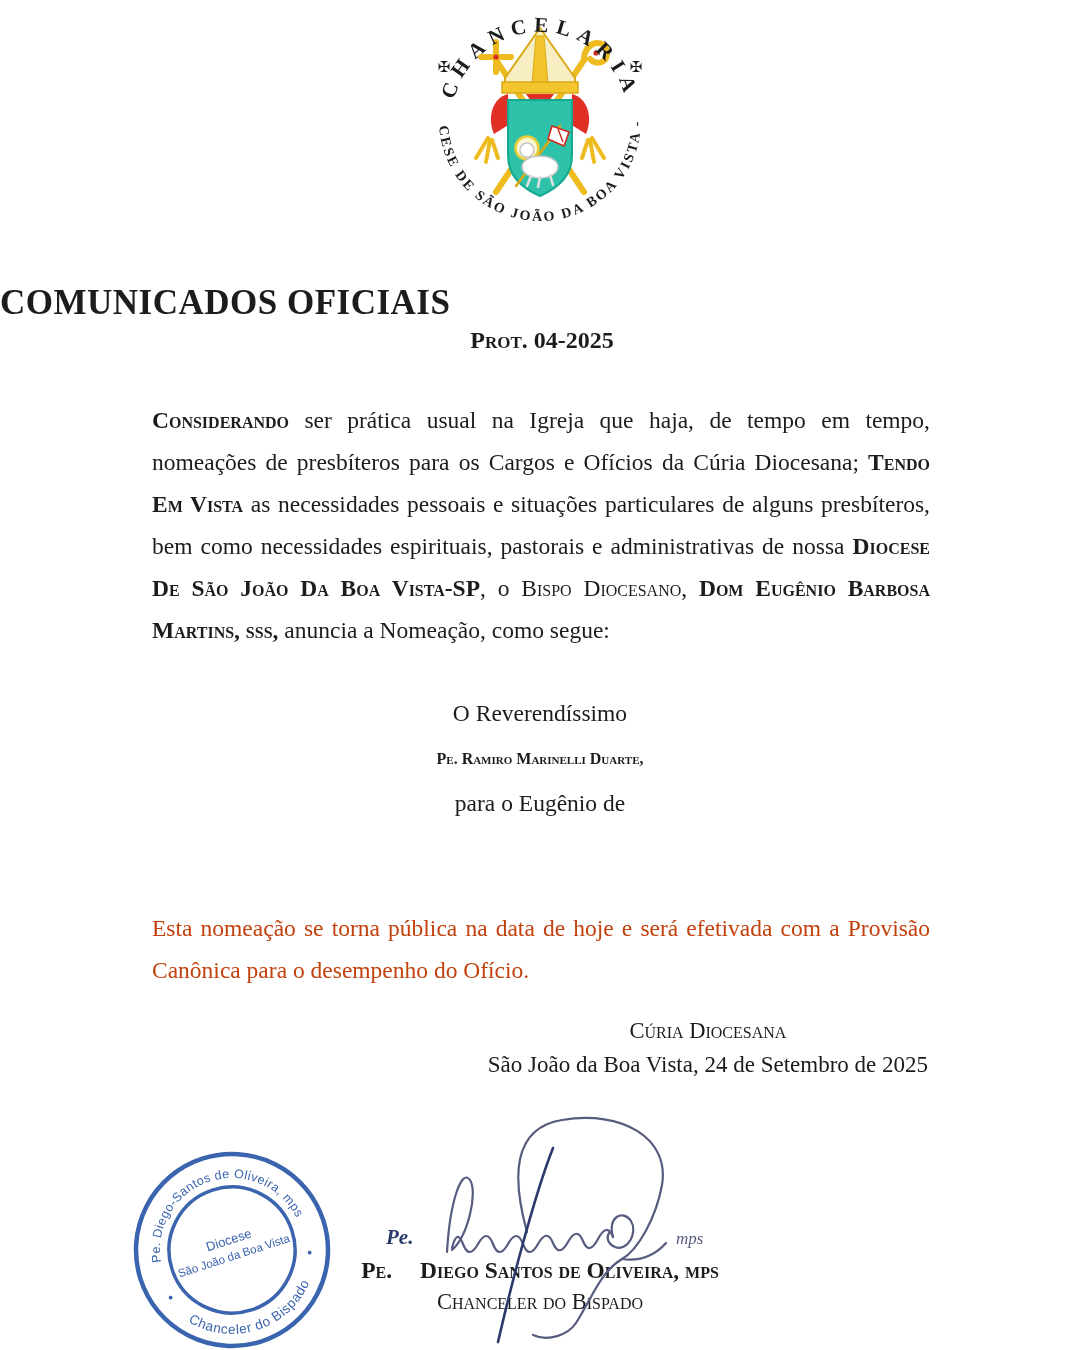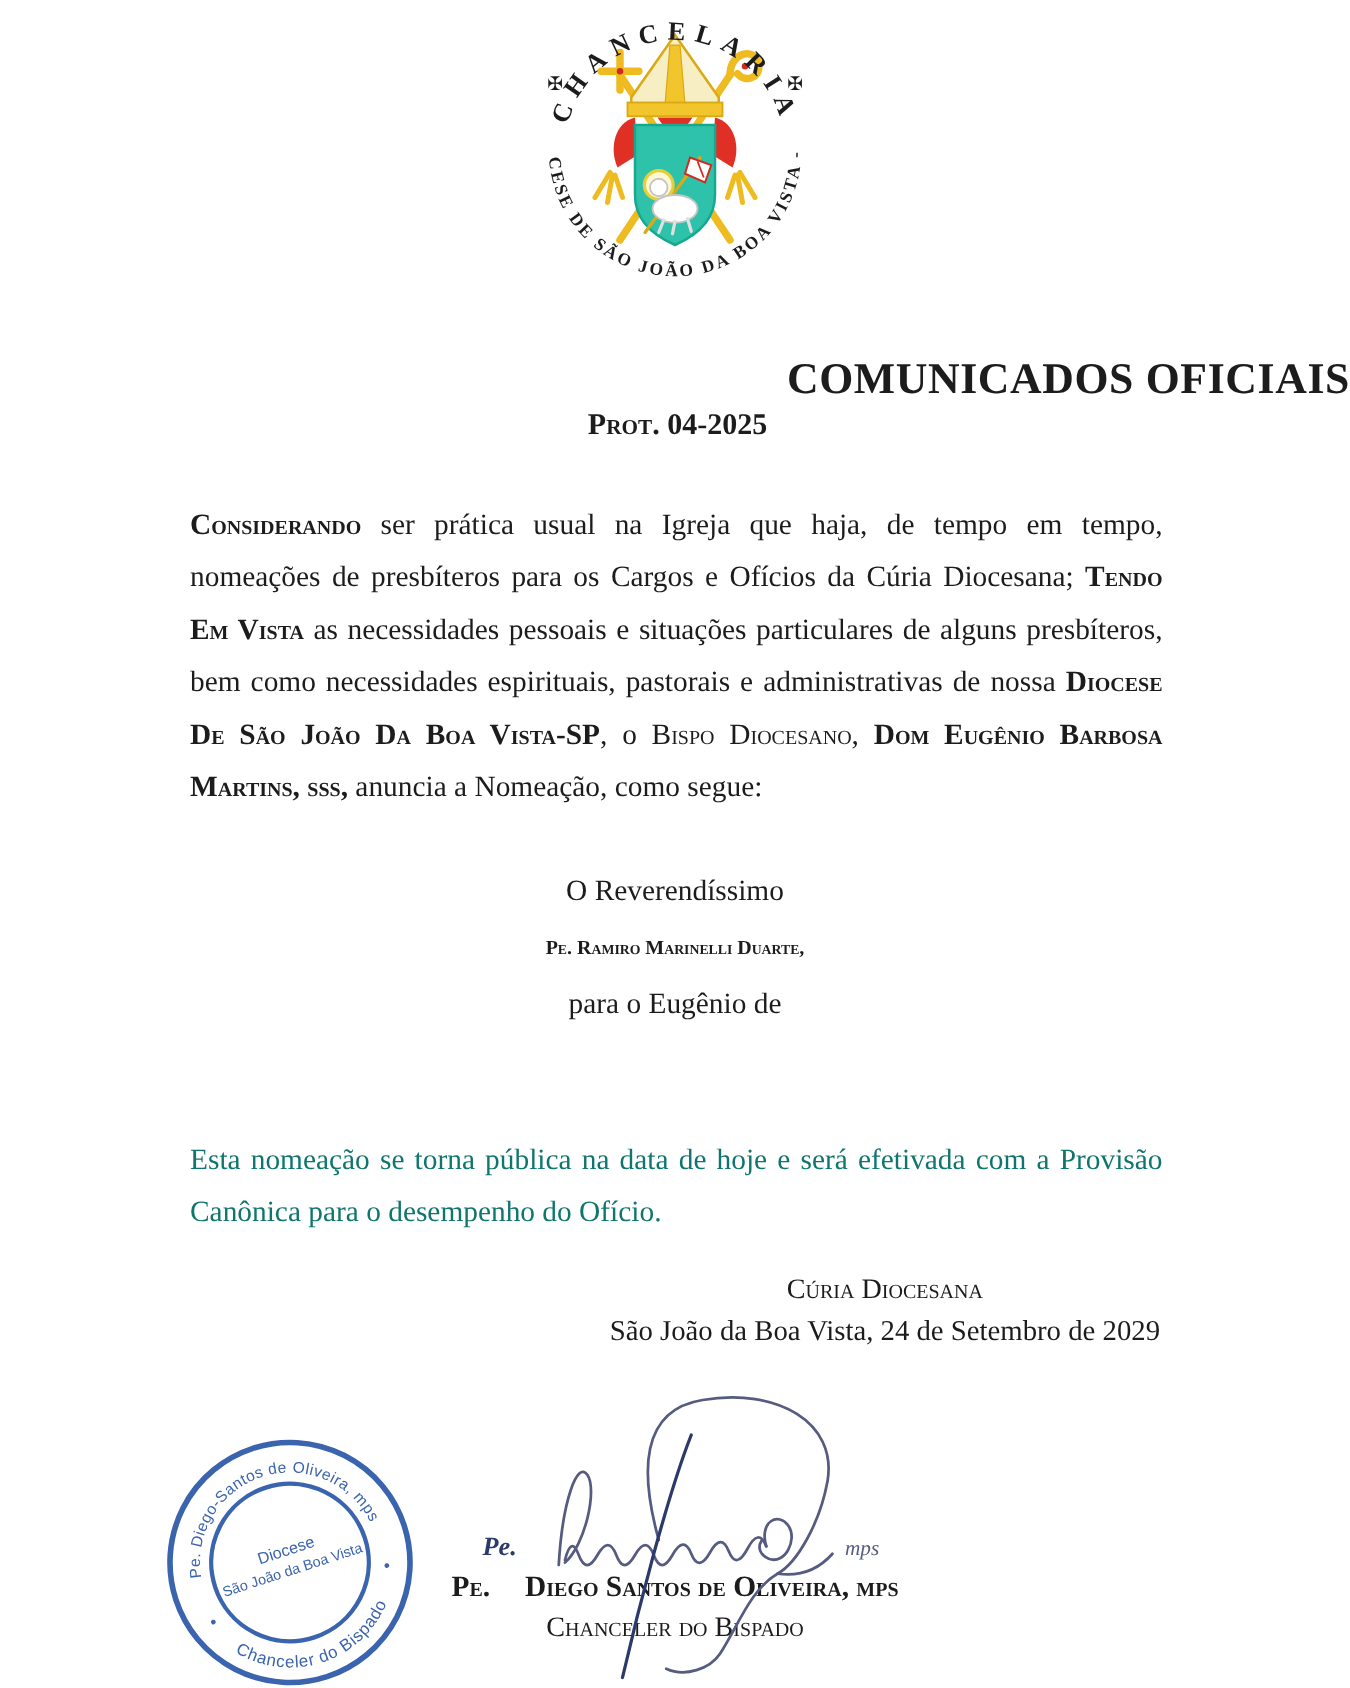--- a/index.html
+++ b/index.html
@@ -3,40 +3,40 @@
 <meta charset="utf-8">
 <style>
   html,body{margin:0;padding:0;background:#ffffff;}
   .page{position:relative;width:1080px;height:1350px;background:#ffffff;
         font-family:"Liberation Serif", serif;color:#1c1c1c;overflow:hidden;}
 
   
   .logo-wrap{position:absolute;top:6px;left:388px;width:304px;height:232px;}
 
   
-  .doc-title{position:absolute;top:283px;left:0;right:0;text-align:right;
+  .doc-title{position:absolute;top:283px;left:0;right:0;text-align:left;
              font-size:35px;font-weight:bold;letter-spacing:.5px;}
   .doc-protocol{position:absolute;top:327px;left:4px;right:0;text-align:center;
                 font-size:24px;font-weight:bold;font-variant:small-caps;}
 
   
   .body-par{position:absolute;top:399px;left:152px;width:778px;
             font-size:23.5px;line-height:42px;text-align:justify;}
   .seg-n{font-weight:normal;margin-top:14px;}
   .seg-b{font-weight:bold;font-variant:small-caps;margin-top:32px;}
   .seg-sc{font-variant:small-caps;}
 
   
   .appointment{position:absolute;top:691px;left:0;right:0;text-align:center;
                font-size:23.5px;line-height:45px;}
   .appointment .strong{font-weight:bold;font-variant:small-caps;font-size:16px;}
 
   
   .notice{position:absolute;top:907px;left:152px;width:778px;font-size:23.5px;
-          line-height:42px;text-align:justify;color:#0f766e;}
+          line-height:42px;text-align:justify;color:#c2410c;}
 
   
   .dateline{position:absolute;top:1014px;right:152px;text-align:center;line-height:34px;}
   .dateline .l1{font-variant:small-caps;font-size:22.5px;}
   .dateline .l2{font-size:23px;}
   .dateline .l3{font-variant:small-caps;font-size:21.5px;}
 
   
   .stamp-wrap{position:absolute;top:1144px;left:126px;width:212px;height:212px;}
   .sig-svg{position:absolute;top:1105px;left:360px;width:364px;height:245px;z-index:3;
@@ -132,21 +132,21 @@
   <div class="appointment">
     <div>O Reverendíssimo</div>
     <div class="strong">Pe. Ramiro Marinelli Duarte,</div>
     <div>para o Eugênio de</div>
   </div>
 
   <div class="notice">Esta nomeação se torna pública na data de hoje e será efetivada com a Provisão Canônica para o desempenho do Ofício.</div>
 
   <div class="dateline">
     <div class="l1">Cúria Diocesana</div>
-    <div class="l2">São João da Boa Vista, 24 de Setembro de 2029</div>
+    <div class="l2">São João da Boa Vista, 24 de Setembro de 2025</div>
   </div>
 
   <div class="stamp-wrap">
     <svg width="212" height="212" viewBox="0 0 212 212">
       <defs>
         <path id="stampTopArc" d="M 34 106 A 72 72 0 1 1 178 106" fill="none"></path>
         <path id="stampBotArc" d="M 22 106 A 84 84 0 0 0 190 106" fill="none"></path>
       </defs>
       <g transform="rotate(-18 106 106)">
         <circle cx="106" cy="106" r="96" fill="none" stroke="#3b64ae" stroke-width="4.5"></circle>

